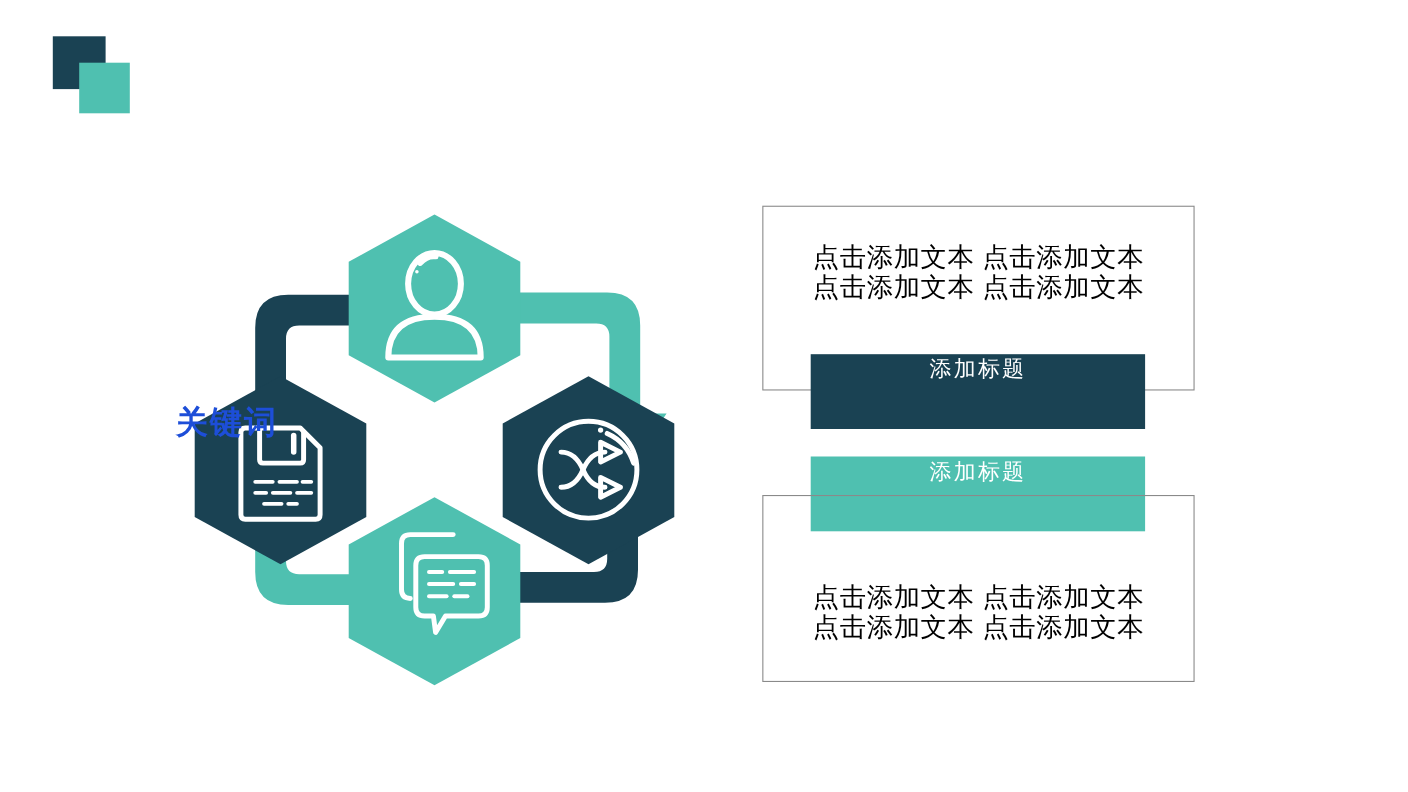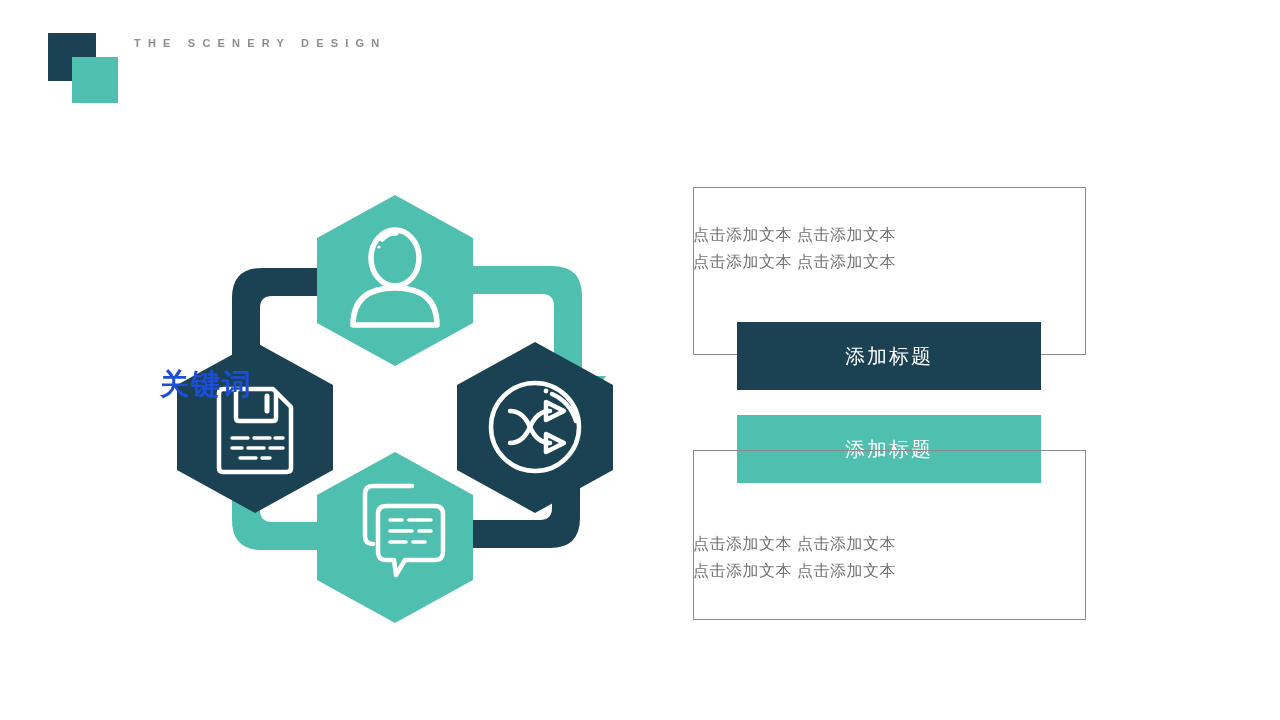--- a/index.html
+++ b/index.html
@@ -114,41 +114,42 @@
   }
   #box-bottom {
     left: 3px;
     top: 270px;
     width: 393px;
     height: 170px;
   }
   .box-text {
     position: absolute;
     width: 393px;
-    font-size: 16px;
-    color: #737373;
+    text-align: center;
+    font-size: 24px;
+    color: #000000;
     line-height: 27px;
     letter-spacing: 0.5px;
     white-space: nowrap;
   }
   #box-top-text {
     left: 3px;
     top: 41px;
   }
   #box-bottom-text {
     left: 3px;
     top: 350px;
   }
   .banner {
     position: absolute;
     left: 47px;
     width: 304px;
     height: 68px;
     display: flex;
-    align-items: center;
+    align-items: flex-start;
     justify-content: center;
     color: #ffffff;
     font-size: 20px;
     letter-spacing: 2px;
   }
   #banner-dark {
     top: 142px;
     background: #1a4253;
   }
   #banner-teal {
@@ -160,21 +161,20 @@
 <body>
 
 <div id="header">
 
   <div id="logo-mark">
     <div id="logo-square-dark"></div>
     <div id="logo-square-teal"></div>
   </div>
 
   <div id="title-block">
-    <div id="page-subtitle">THE SCENERY DESIGN</div>
   </div>
 
 </div>
 
 <div id="diagram">
 
   <svg id="diagram-svg" width="490" height="460" viewBox="0 0 490 460">
 
     <g>
       <path d="M 72 250

